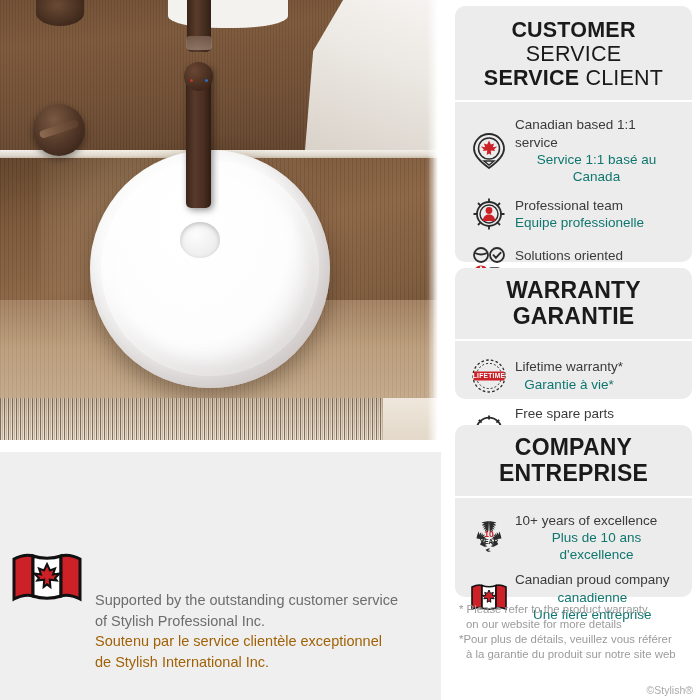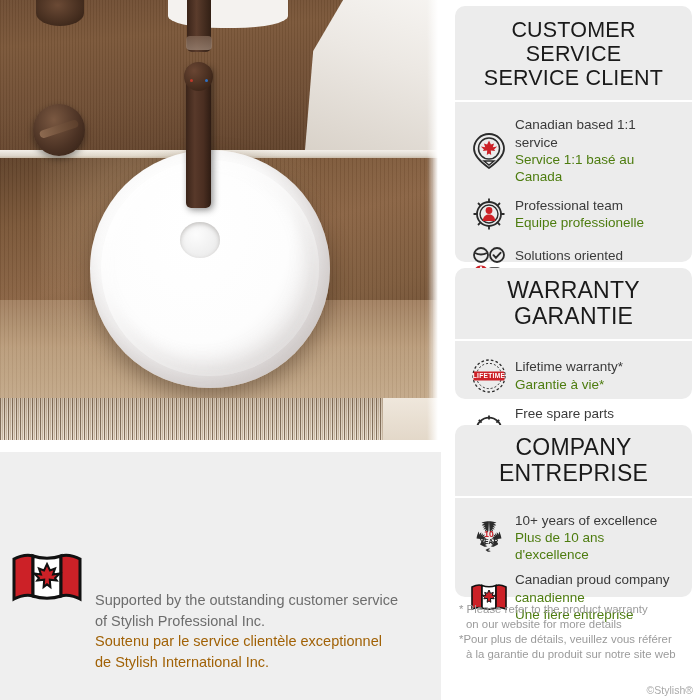--- a/index.html
+++ b/index.html
@@ -123,33 +123,33 @@
   .card{
     position:absolute;background:#ececec;border-radius:10px;
   }
   .card-head{
     text-align:center;color:#1a1a1a;
     letter-spacing:.2px;line-height:1.12;
     padding:10px 6px 9px 6px;
     border-bottom:2px solid #ffffff;
   }
   .card-head .l1,.card-head .l2{display:block;}
-  .card-head .b{font-weight:normal;}
+  .card-head .b{font-weight:bold;}
   .card-head .n{font-weight:normal;}
 
   .rows{padding:8px 10px 10px 12px;}
   .row{display:flex;align-items:center;margin:6px 4px 8px 0;}
   .row .ico{
     flex:0 0 44px;width:44px;height:42px;display:flex;align-items:center;justify-content:center;
   }
   .row .txt{
     margin-left:4px;color:#3c3c3c;font-size:13.5px;line-height:1.28;font-weight:400;
   }
   .row .txt .en{display:block;color:#3a3a3a;}
-  .row .txt .fr{display:block;color:#4d7c0f;}
+  .row .txt .fr{display:block;color:#0f766e;text-align:center;}
 
   
   #card-cs{left:455px;top:6px;width:237px;height:256px;}
   #card-cs .card-head{font-size:21.5px;padding-top:12px;padding-bottom:10px;}
   #card-wa{left:455px;top:268px;width:237px;height:131px;}
   #card-wa .card-head{font-size:23px;}
   #card-co{left:455px;top:425px;width:237px;height:172px;}
   #card-co .card-head{font-size:23px;}
 
   

